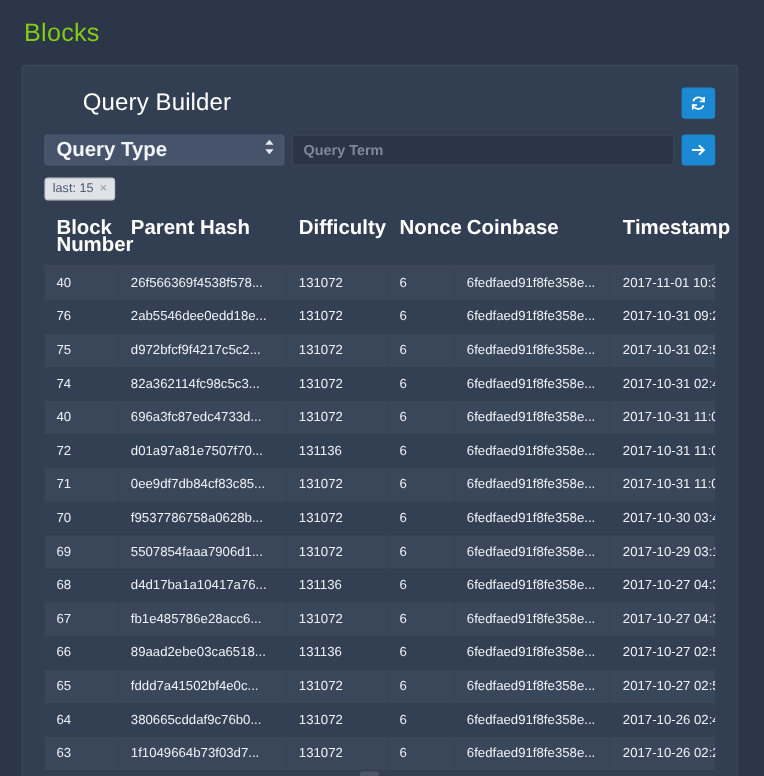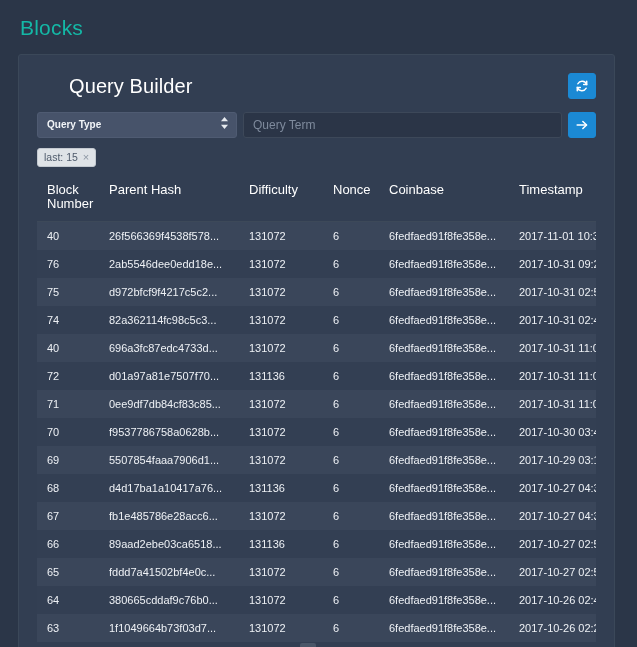--- a/index.html
+++ b/index.html
@@ -14,21 +14,21 @@
     background: #2b3648;
     font-family: "Liberation Sans", sans-serif;
     color: #e8ecf1;
     -webkit-font-smoothing: antialiased;
   }
 
   
   .page-title {
     font-size: 21px;
     font-weight: 400;
-    color: #14b8a6;
+    color: #84cc16;
     letter-spacing: .2px;
     padding: 14px 0 0 20px;
     line-height: 28px;
   }
 
   
   .card {
     position: absolute;
     left: 18px;
     top: 54px;
@@ -84,21 +84,21 @@
   }
 
   .query-select {
     width: 100%;
     height: 26px;
     background: #47536a;
     border: 1px solid #4f5b72;
     border-radius: 3px;
     color: #f2f5f8;
     font-family: "Liberation Sans", sans-serif;
-    font-size: 10px;
+    font-size: 17px;
     font-weight: bold;
     padding: 0 38px 0 9px;
     line-height: 24px;
     appearance: none;
     -webkit-appearance: none;
     cursor: pointer;
   }
 
   .select-arrows {
     position: absolute;
@@ -113,20 +113,21 @@
     flex: 1 1 auto;
     height: 26px;
     margin-left: 6px;
     background: #2b3547;
     border: 1px solid #3d4859;
     border-radius: 3px;
     color: #e8ecf1;
     font-family: "Liberation Sans", sans-serif;
     font-size: 12px;
     padding: 0 9px;
+    font-weight: bold;
   }
   .query-term::placeholder { color: #7e8a9c; }
 
   .submit-btn { margin-left: 6px; }
 
   
   .tag-row { margin-top: 9px; height: 18px; }
 
   .tag {
     display: inline-flex;
@@ -146,22 +147,22 @@
   
   .table {
     width: 100%;
     border-collapse: collapse;
     margin-top: 10px;
     table-layout: fixed;
   }
 
   .table th {
     text-align: left;
-    font-size: 13px;
-    font-weight: normal;
+    font-size: 17px;
+    font-weight: bold;
     color: #ffffff;
     padding: 8px 8px 10px 10px;
     vertical-align: top;
     line-height: 14px;
     border-bottom: 1px solid #3d4959;
   }
 
   .table td {
     font-size: 11px;
     color: #eef1f5;

